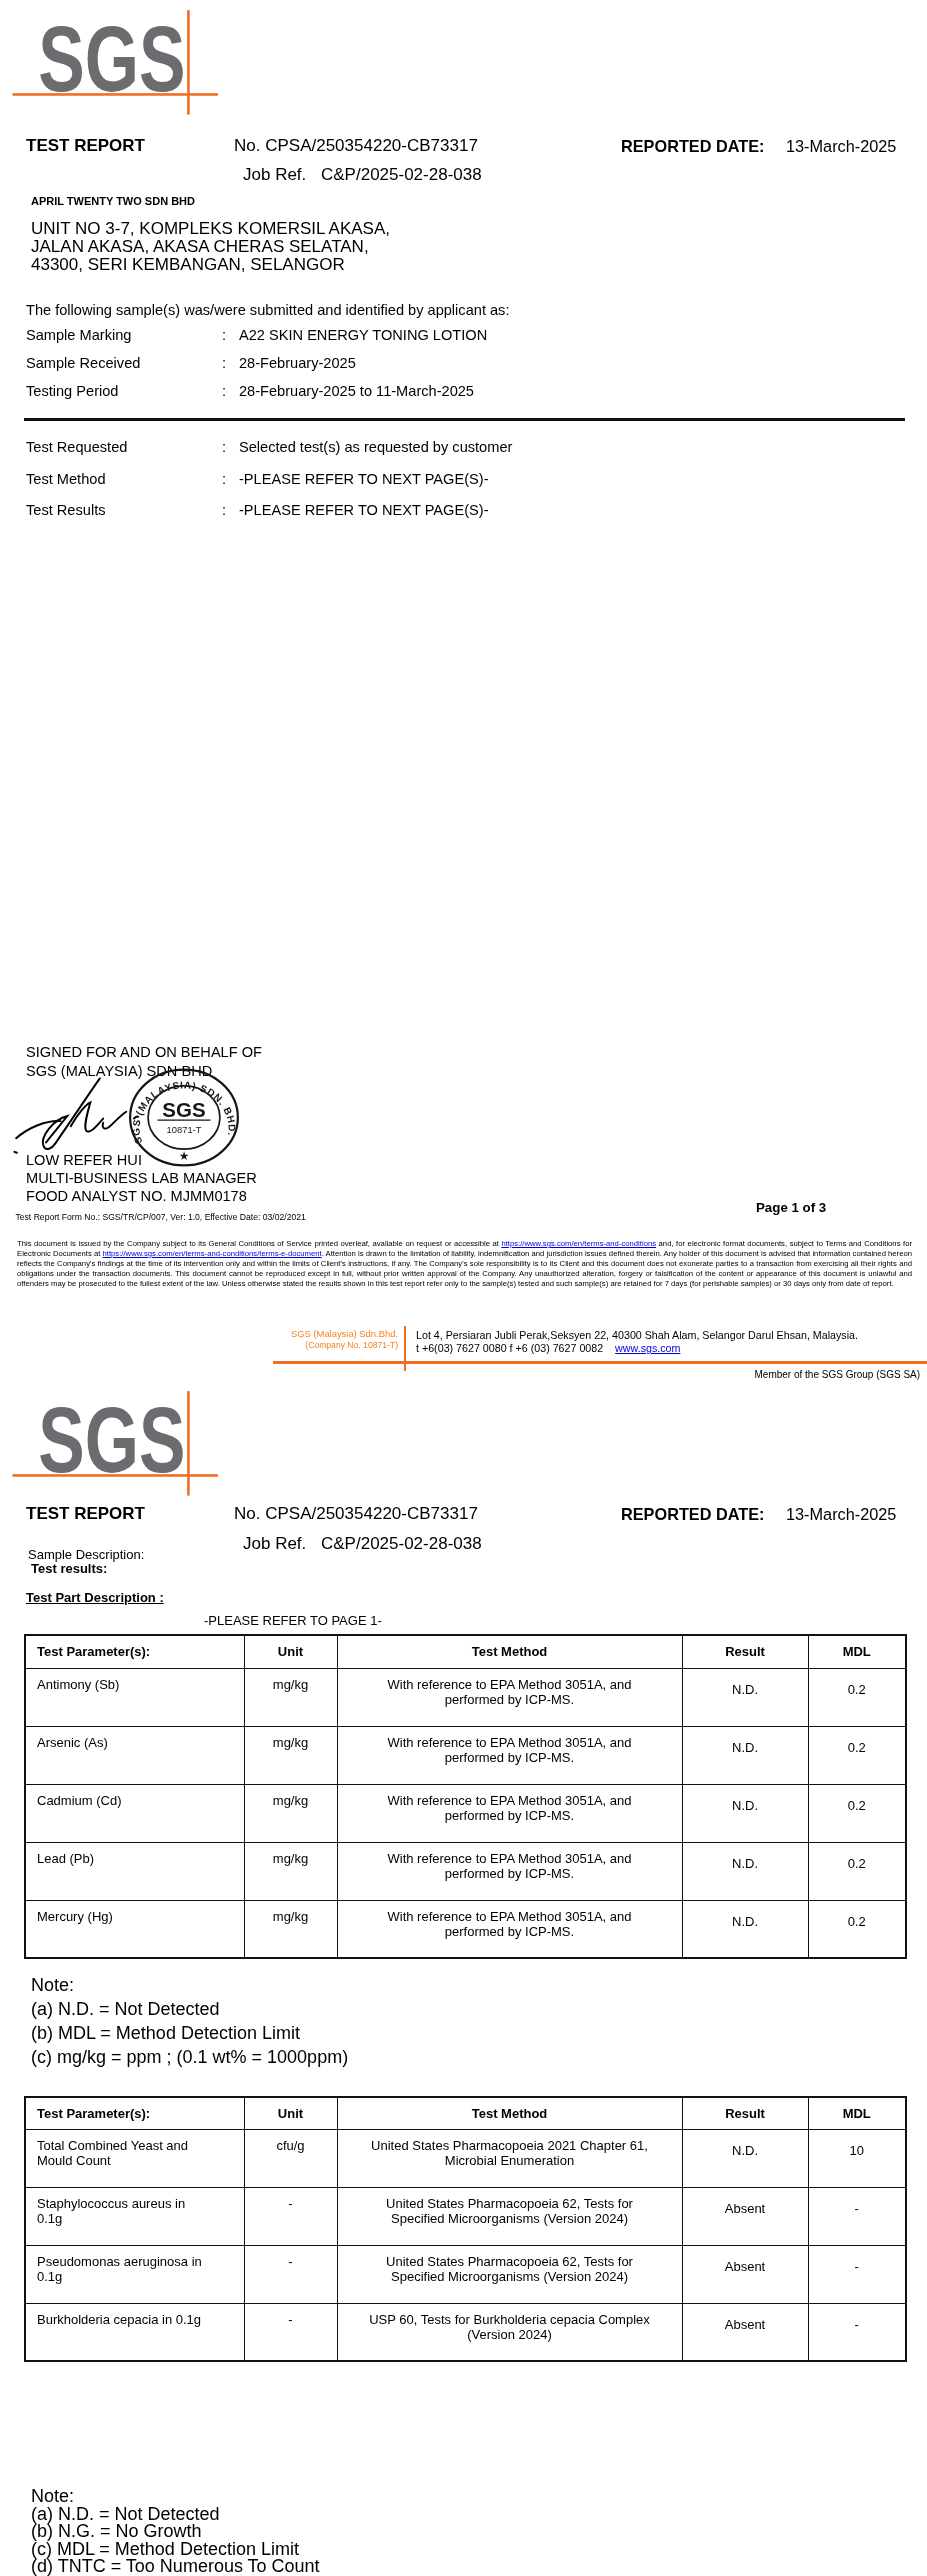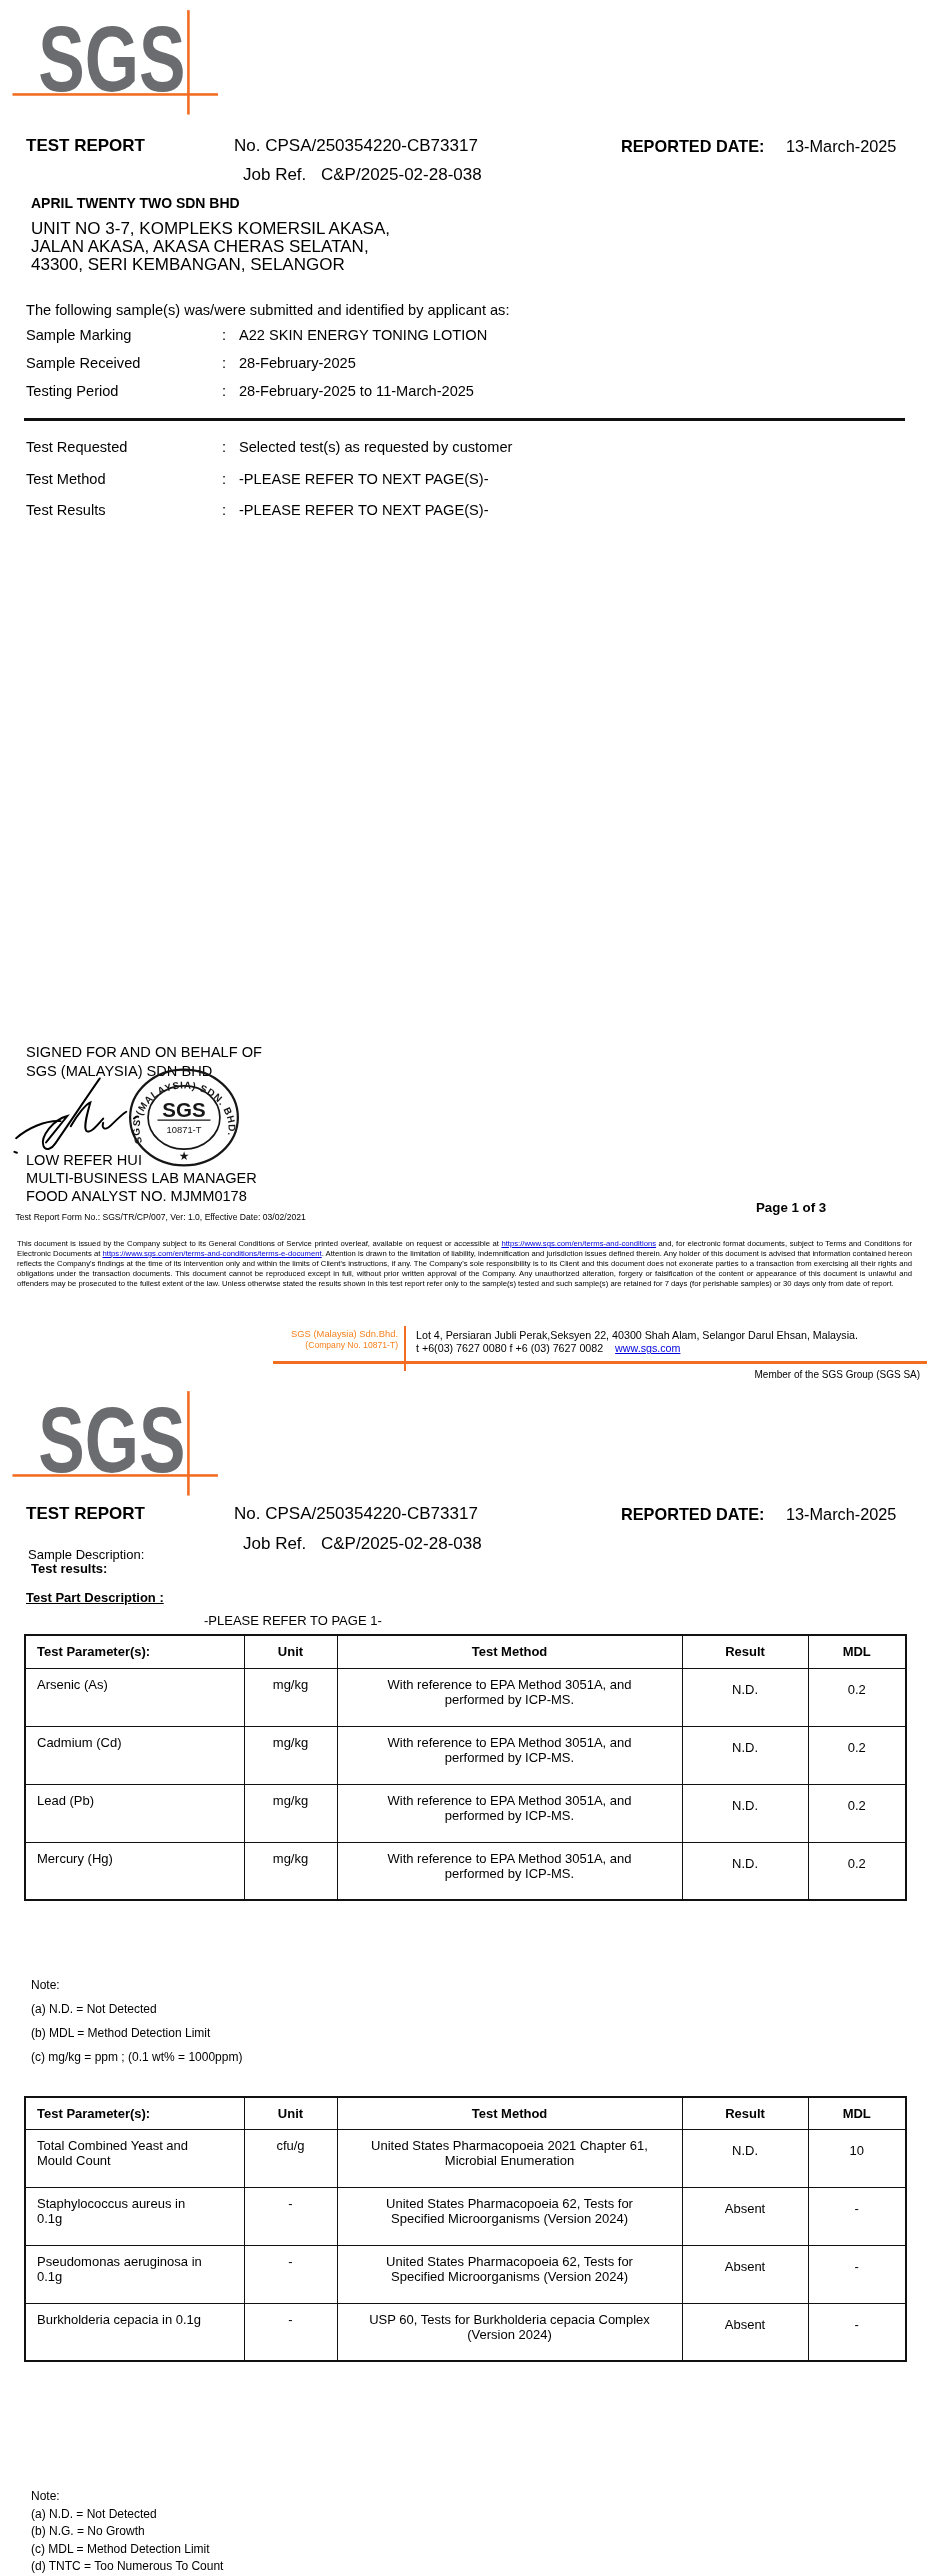--- a/index.html
+++ b/index.html
@@ -27,21 +27,21 @@
   th.left{text-align:left;padding-left:11px}
   td{vertical-align:top;padding-top:8.6px}
   .c-param{text-align:left;padding-left:11px;padding-right:6.9px}
   .c-unit{text-align:center}
   .c-method{text-align:center;padding-left:5.2px;padding-right:5.2px}
   .c-result,.c-mdl{text-align:center;padding-top:13px}
   .t1 thead tr{height:33px}
   .t1 tbody tr{height:58px}
   .t2 thead tr{height:32px}
   .t2 tbody tr{height:58px}
-  .note{font-size:12px}
+  .note{font-size:18px}
   .note.n1 div{line-height:24px}
   .note.n2 div{line-height:17.6px}
   .disclaimer{font-size:7.7px;line-height:10px;text-align:justify;width:895px;letter-spacing:0}
   .dlink{color:var(--link);text-decoration:underline}
   .f-orange{color:var(--orange-light);text-align:right;font-size:9.4px;line-height:10.7px}
   .f-addr{font-size:10.7px;line-height:13.3px}
   .member{font-size:10px}
   .formno{font-size:8.6px}
   .pageind{font-size:13.3px;font-weight:bold}
   .u{text-decoration:underline}
@@ -59,21 +59,21 @@
     </svg>
   </div>
 
   <div class="abs fs20 b" style="left:26px;top:136px">TEST REPORT</div>
   <div class="abs fs20" style="left:234px;top:136px">No. CPSA/250354220-CB73317</div>
   <div class="abs hdr-date-label" style="left:621px;top:137px">REPORTED DATE:</div>
   <div class="abs hdr-date-val" style="left:786px;top:137px">13-March-2025</div>
   <div class="abs fs20" style="left:243px;top:165px">Job Ref.</div>
   <div class="abs fs20" style="left:321px;top:165px">C&amp;P/2025-02-28-038</div>
 
-  <div class="abs b" style="left:31px;top:195px;font-size:14px">APRIL TWENTY TWO SDN BHD</div>
+  <div class="abs b" style="left:31px;top:195px;font-size:11px">APRIL TWENTY TWO SDN BHD</div>
   <div class="abs addr" style="left:31px;top:220px">
       <div>UNIT NO 3-7, KOMPLEKS KOMERSIL AKASA,</div>
       <div>JALAN AKASA, AKASA CHERAS SELATAN,</div>
       <div>43300, SERI KEMBANGAN, SELANGOR</div>
     </div>
 
   <div class="abs fs17" style="left:26px;top:302px">The following sample(s) was/were submitted and identified by applicant as:</div>
 
   <div class="field-row" style="left:26px;top:327px">
     <span class="lbl">Sample Marking</span>
@@ -195,20 +195,28 @@
         <tr>
           <th class="left">Test Parameter(s):</th>
           <th>Unit</th>
           <th>Test Method</th>
           <th>Result</th>
           <th>MDL</th>
         </tr>
       </thead>
       <tbody>
         <tr>
+          <td class="c-param">Antimony (Sb)</td>
+          <td class="c-unit">mg/kg</td>
+          <td class="c-method">With reference to EPA Method 3051A, and
+performed by ICP-MS.</td>
+          <td class="c-result">N.D.</td>
+          <td class="c-mdl">0.2</td>
+        </tr>
+        <tr>
           <td class="c-param">Arsenic (As)</td>
           <td class="c-unit">mg/kg</td>
           <td class="c-method">With reference to EPA Method 3051A, and
 performed by ICP-MS.</td>
           <td class="c-result">N.D.</td>
           <td class="c-mdl">0.2</td>
         </tr>
         <tr>
           <td class="c-param">Cadmium (Cd)</td>
           <td class="c-unit">mg/kg</td>

